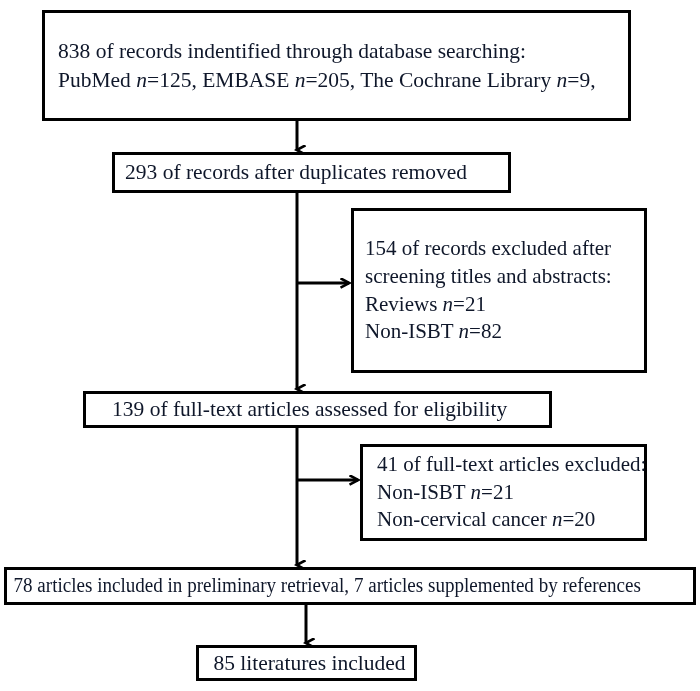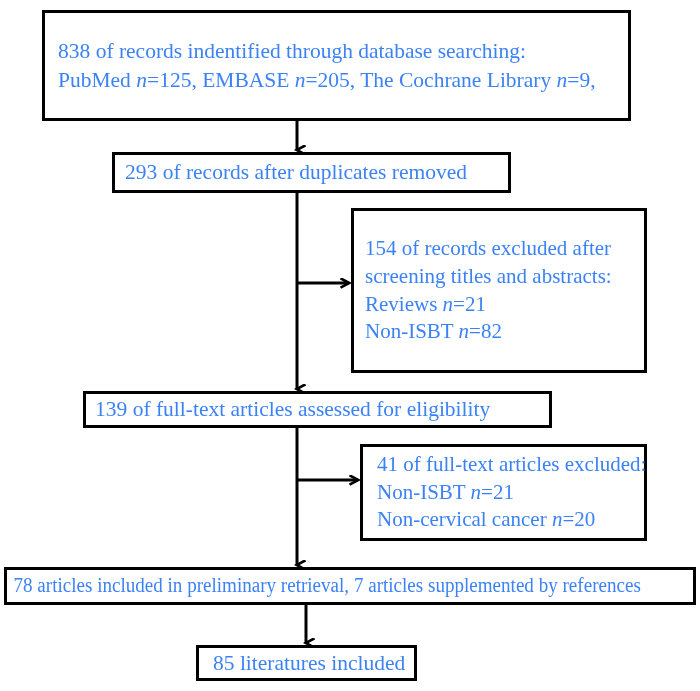--- a/index.html
+++ b/index.html
@@ -7,21 +7,21 @@
     margin: 0;
     padding: 0;
     background: #ffffff;
   }
   #diagram-root {
     position: relative;
     width: 700px;
     height: 691px;
     background: #ffffff;
     font-family: "Liberation Serif", "DejaVu Serif", serif;
-    color: #3b82f6;
+    color: #0f172a;
     overflow: hidden;
   }
   .flow-box {
     position: absolute;
     box-sizing: border-box;
     border: 3px solid #000000;
     background: #ffffff;
     display: flex;
     flex-direction: column;
     justify-content: center;
@@ -65,21 +65,21 @@
   #box-excluded-screen {
     left: 351px; top: 208px; width: 296px; height: 165px;
     font-size: 21px;
   }
   #box-excluded-screen .flow-line { position: static; padding-left: 11px; }
 
   #box-eligibility {
     left: 83px; top: 391px; width: 469px; height: 37px;
     font-size: 21.5px;
   }
-  #box-eligibility .flow-line { position: static; padding-left: 9px; }
+  #box-eligibility .flow-line { position: static; padding-left: 1px; margin-left: 25px; }
 
   #box-excluded-fulltext {
     left: 360px; top: 444px; width: 287px; height: 97px;
     font-size: 21px;
   }
   #box-excluded-fulltext .flow-line { position: static; padding-left: 14px; }
 
   #box-preliminary {
     left: 4px; top: 567px; width: 692px; height: 38px;
     font-size: 20.5px;
@@ -88,21 +88,21 @@
     position: static;
     padding-left: 7px;
     transform: scaleX(0.93);
     transform-origin: left center;
   }
 
   #box-included {
     left: 196px; top: 645px; width: 221px; height: 36px;
     font-size: 21.5px;
   }
-  #box-included .flow-line { position: static; padding-left: 14px; }
+  #box-included .flow-line { position: static; padding-left: 14px; text-align: center; }
 </style>
 </head>
 <body>
 
 <div id="diagram-root">
 
   <svg id="connectors" viewBox="0 0 700 691" width="700" height="691" aria-hidden="true">
     <defs>
       <marker id="arrowhead-down" markerWidth="14" markerHeight="14" refX="5" refY="9.5" orient="auto" markerUnits="userSpaceOnUse">
         <path d="M0.3,1 L5,9.8 L9.7,1" fill="none" stroke="#000000" stroke-width="2.6" stroke-linecap="butt" stroke-linejoin="miter"></path>

